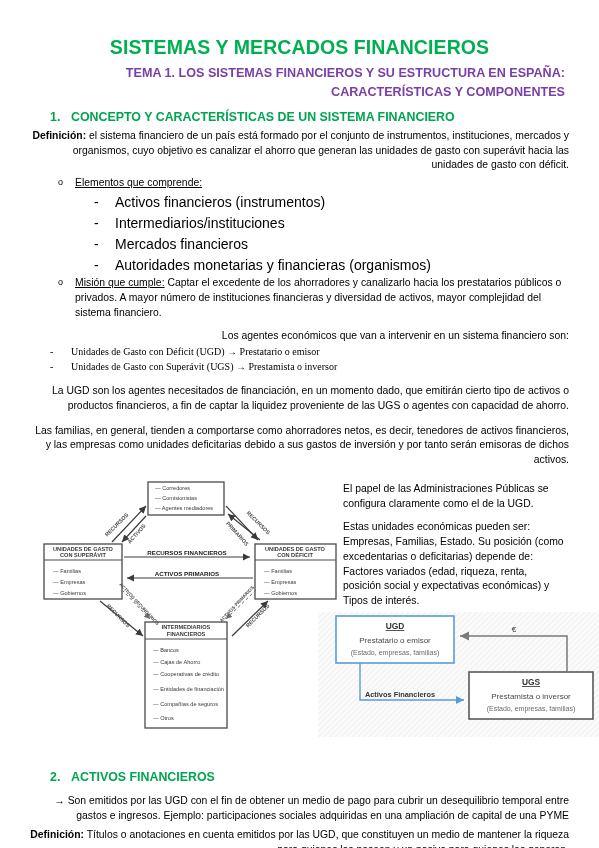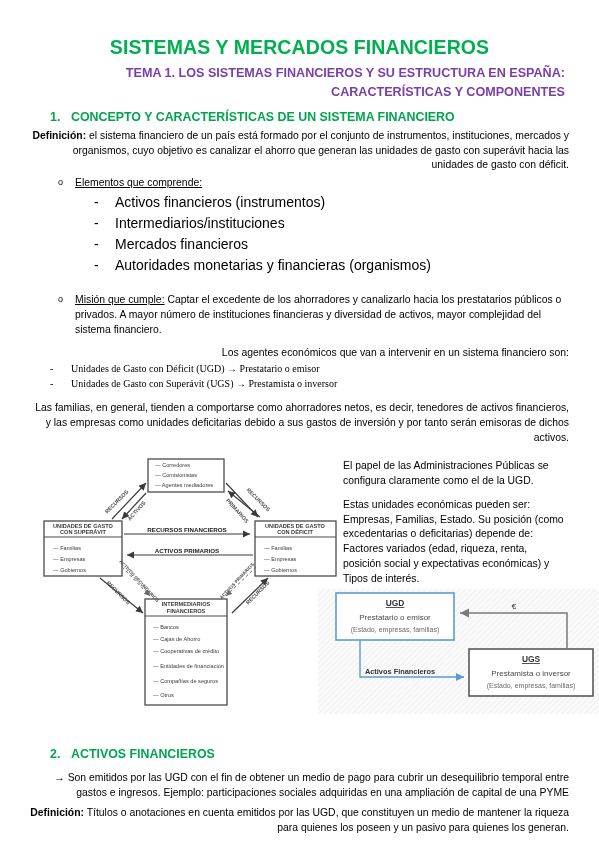--- a/index.html
+++ b/index.html
@@ -178,31 +178,32 @@
   <ul class="lvl1">
     <li>
       <span class="u">Elementos que comprende:</span>
       <ul class="lvl2">
         <li>Activos financieros (instrumentos)</li>
         <li>Intermediarios/instituciones</li>
         <li>Mercados financieros</li>
         <li>Autoridades monetarias y financieras (organismos)</li>
       </ul>
     </li>
-    <li style="margin-top:17px;">
+    <li style="margin-top:0;">
       <span class="u">Misión que cumple:</span><span> Captar el excedente de los ahorradores y canalizarlo hacia los prestatarios públicos o privados. A mayor número de instituciones financieras y diversidad de activos, mayor complejidad del sistema financiero.</span>
     </li>
   </ul>
 
   <p class="para" style="margin-top:9px;">Los agentes económicos que van a intervenir en un sistema financiero son:</p>
   <ul class="dash-top">
     <li>Unidades de Gasto con Déficit (UGD) → Prestatario o emisor</li>
     <li>Unidades de Gasto con Superávit (UGS) → Prestamista o inversor</li>
   </ul>
 
+  <p class="para" style="margin-top:10px;">La UGD son los agentes necesitados de financiación, en un momento dado, que emitirán cierto tipo de activos o productos financieros, a fin de captar la liquidez proveniente de las UGS o agentes con capacidad de ahorro.</p>
   <p class="para" style="margin-top:10px;">Las familias, en general, tienden a comportarse como ahorradores netos, es decir, tenedores de activos financieros, y las empresas como unidades deficitarias debido a sus gastos de inversión y por tanto serán emisoras de dichos activos.</p>
 
   <div class="figure-zone">
 
     <div class="diag">
       <svg width="300" height="278" viewBox="0 0 300 278" xmlns="http://www.w3.org/2000/svg">
         <defs>
           <marker id="ah" markerWidth="7" markerHeight="7" refX="6" refY="3" orient="auto">
             <path d="M0,0 L6,3 L0,6 Z" fill="#3a3a3a"></path>
           </marker>

